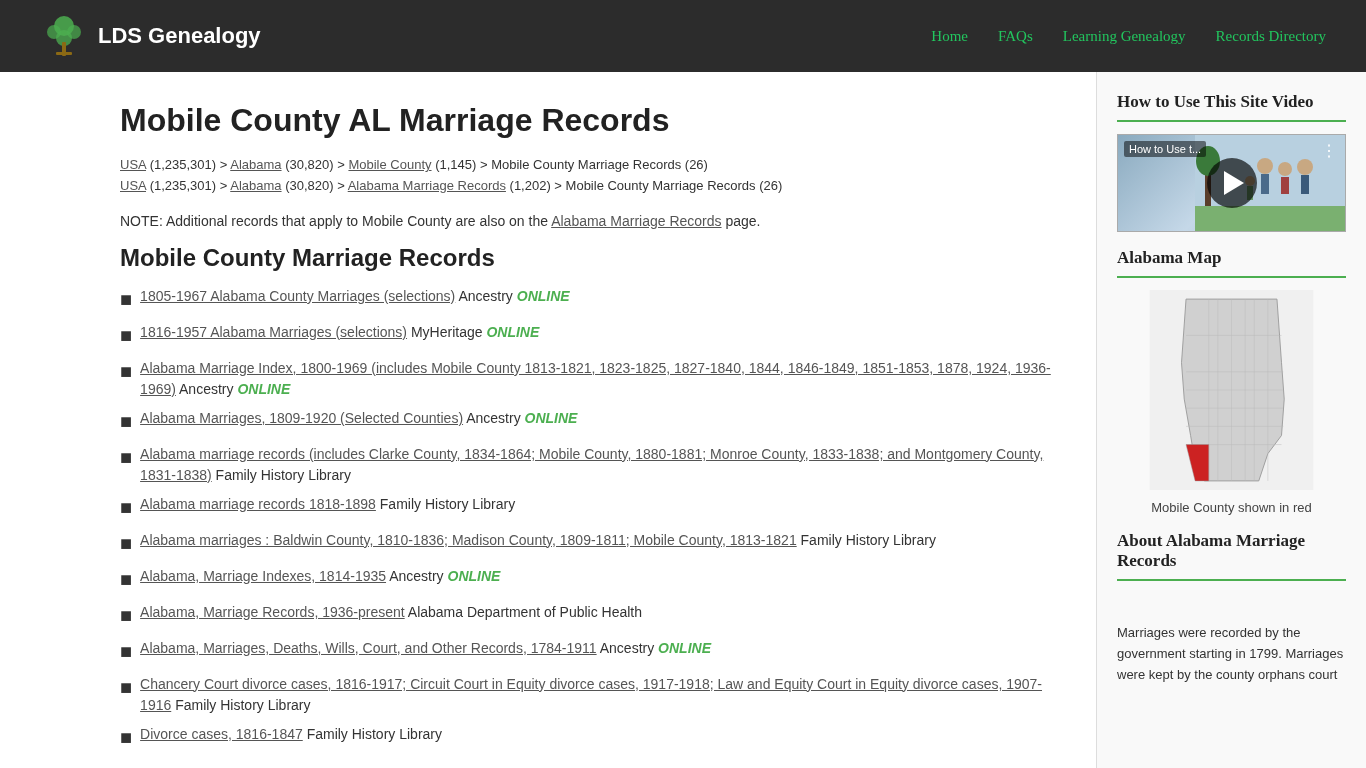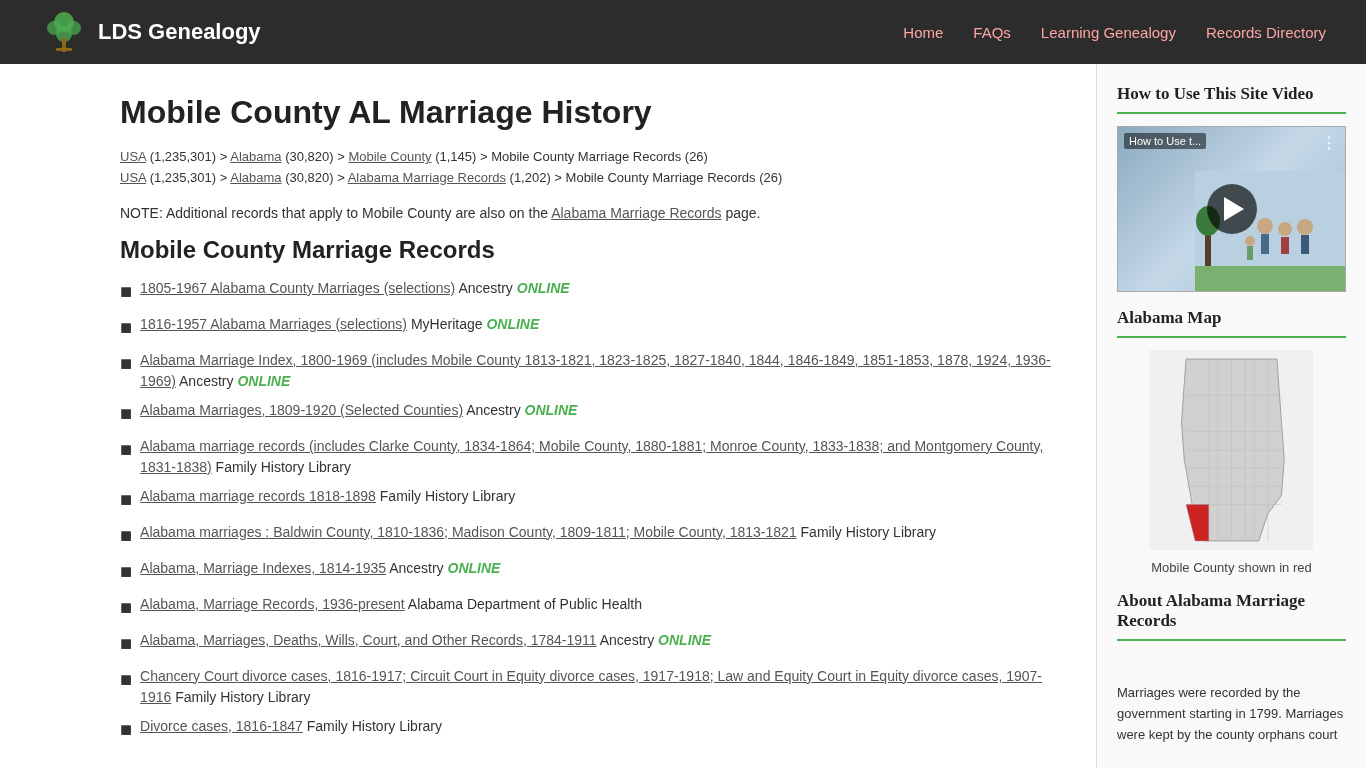--- a/index.html
+++ b/index.html
@@ -5,21 +5,21 @@
     * { box-sizing: border-box; margin: 0; padding: 0; }
     body { font-family: Georgia, 'Times New Roman', serif; font-size: 15px; color: #333; background: #e8e8e8; }
 
     
     .header {
       background: #2c2c2c;
       display: flex;
       align-items: center;
       justify-content: space-between;
       padding: 6px 40px;
-      height: 64px;
+      height: 72px;
     }
     .logo-area {
       display: flex;
       align-items: center;
       gap: 10px;
     }
     .logo-icon {
       width: 48px;
       height: 48px;
     }
@@ -28,22 +28,22 @@
       font-family: Arial, sans-serif;
       font-size: 22px;
       font-weight: bold;
     }
     .nav {
       display: flex;
       gap: 30px;
       align-items: center;
     }
     .nav-item {
-      color: #fca5a5;
-      font-family: Liberation Sans, sans-serif;
+      color: #22c55e;
+      font-family: Liberation Serif, serif;
       font-size: 15px;
       cursor: pointer;
       text-decoration: none;
     }
 
     
     .page-wrapper {
       max-width: 1366px;
       margin: 0 auto;
       background: #f4f4f4;
@@ -152,21 +152,21 @@
     }
     .sidebar-divider {
       border: none;
       border-top: 2px solid #4caf50;
       margin-bottom: 12px;
     }
 
     
     .video-thumb {
       width: 100%;
-      height: 166px;
+      height: 98px;
       background: #b0c4de;
       position: relative;
       cursor: pointer;
       overflow: hidden;
       border: 1px solid #aaa;
       margin-bottom: 16px;
     }
     .video-thumb-inner {
       width: 100%;
       height: 100%;
@@ -241,21 +241,21 @@
     <a class="nav-item" href="#">FAQs</a>
     <a class="nav-item" href="#">Learning Genealogy</a>
     <a class="nav-item" href="#">Records Directory</a>
   </nav>
 </header>
 
 <div class="page-wrapper">
 
   <main class="main-content">
 
-    <h1 class="page-title">Mobile County AL Marriage History</h1>
+    <h1 class="page-title">Mobile County AL Marriage Records</h1>
 
     <div class="breadcrumb-section">
       <div>
         <a href="#">USA</a>
         <span> (1,235,301) &gt; </span>
         <a href="#">Alabama</a>
         <span> (30,820) &gt; </span>
         <a href="#">Mobile County</a>
         <span> (1,145) &gt; Mobile County Marriage Records (26)</span>
       </div>

